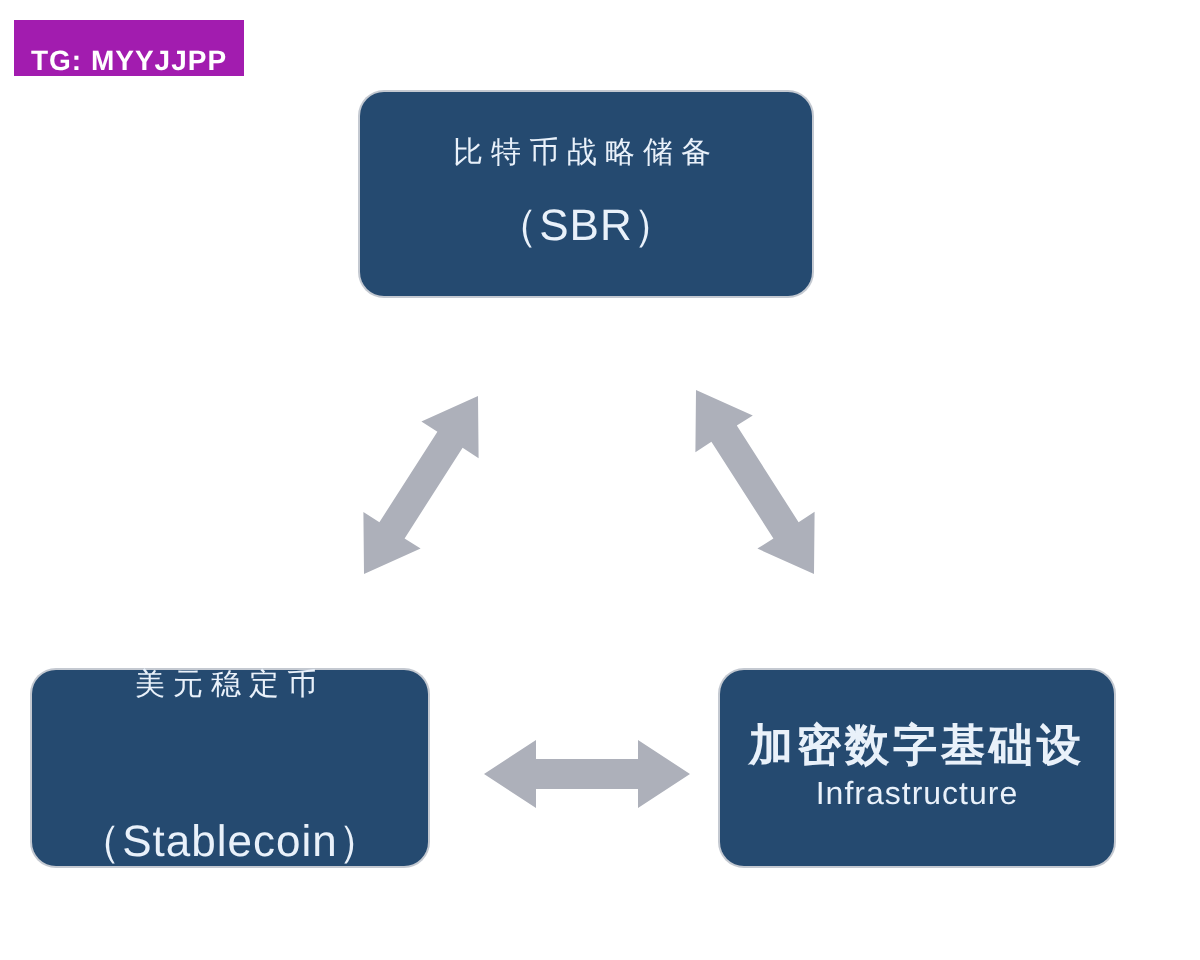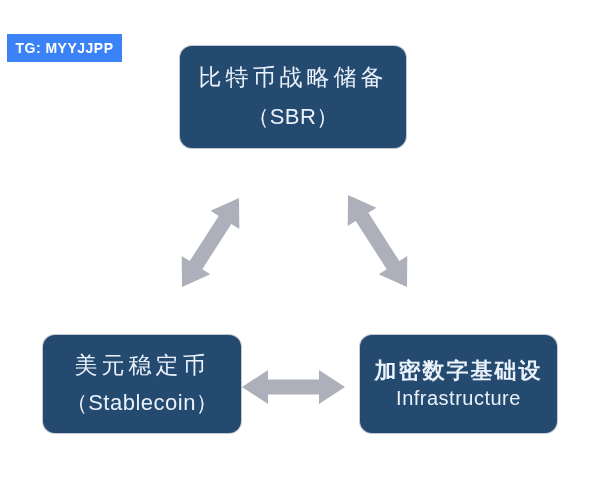--- a/index.html
+++ b/index.html
@@ -28,70 +28,70 @@
     justify-content: center;
     text-align: center;
     box-shadow: 0 0 0 1px rgba(20,40,70,0.25);
   }
   .node-sbr {
     left: 180px; top: 46px;
     width: 226px; height: 102px;
     gap: 15px;
   }
   .node-stablecoin {
-    left: 43px; top: 335px;
+    left: 16px; top: 335px;
     width: 198px; height: 98px;
     gap: 13px;
+    justify-content: space-between;
   }
   .node-crypto {
     left: 360px; top: 335px;
     width: 197px; height: 98px;
     gap: 4px;
   }
   .line-zh {
-    font-size: 23px;
+    font-size: 15px;
     letter-spacing: 4px;
     line-height: 1.1;
     white-space: nowrap;
   }
   .line-en {
     font-size: 22px;
     letter-spacing: 0.5px;
     line-height: 1.1;
     white-space: nowrap;
   }
   .node-crypto .line-zh {
     font-size: 22px;
     letter-spacing: 2px;
     font-weight: bold;
   }
   .node-crypto .line-en {
-    font-size: 20px;
+    font-size: 16px;
   }
 
   
   .arrows {
     position: absolute;
     left: 0; top: 0;
     width: 600px;
     height: 480px;
     pointer-events: none;
   }
 
   
   .tag {
     position: absolute;
-    background: #3b82f6;
+    background: #a21caf;
     color: #ffffff;
     font-weight: bold;
     display: flex;
-    align-items: center;
+    align-items: flex-end;
     justify-content: center;
     white-space: nowrap;
-    margin-top: 24px;
   }
   .tag-tl {
     left: 7px; top: 10px;
     width: 115px; height: 28px;
     font-size: 14px;
     letter-spacing: 0.5px;
   }
   .tag-br {
     left: 421px; top: 444px;
     width: 179px; height: 33px;

